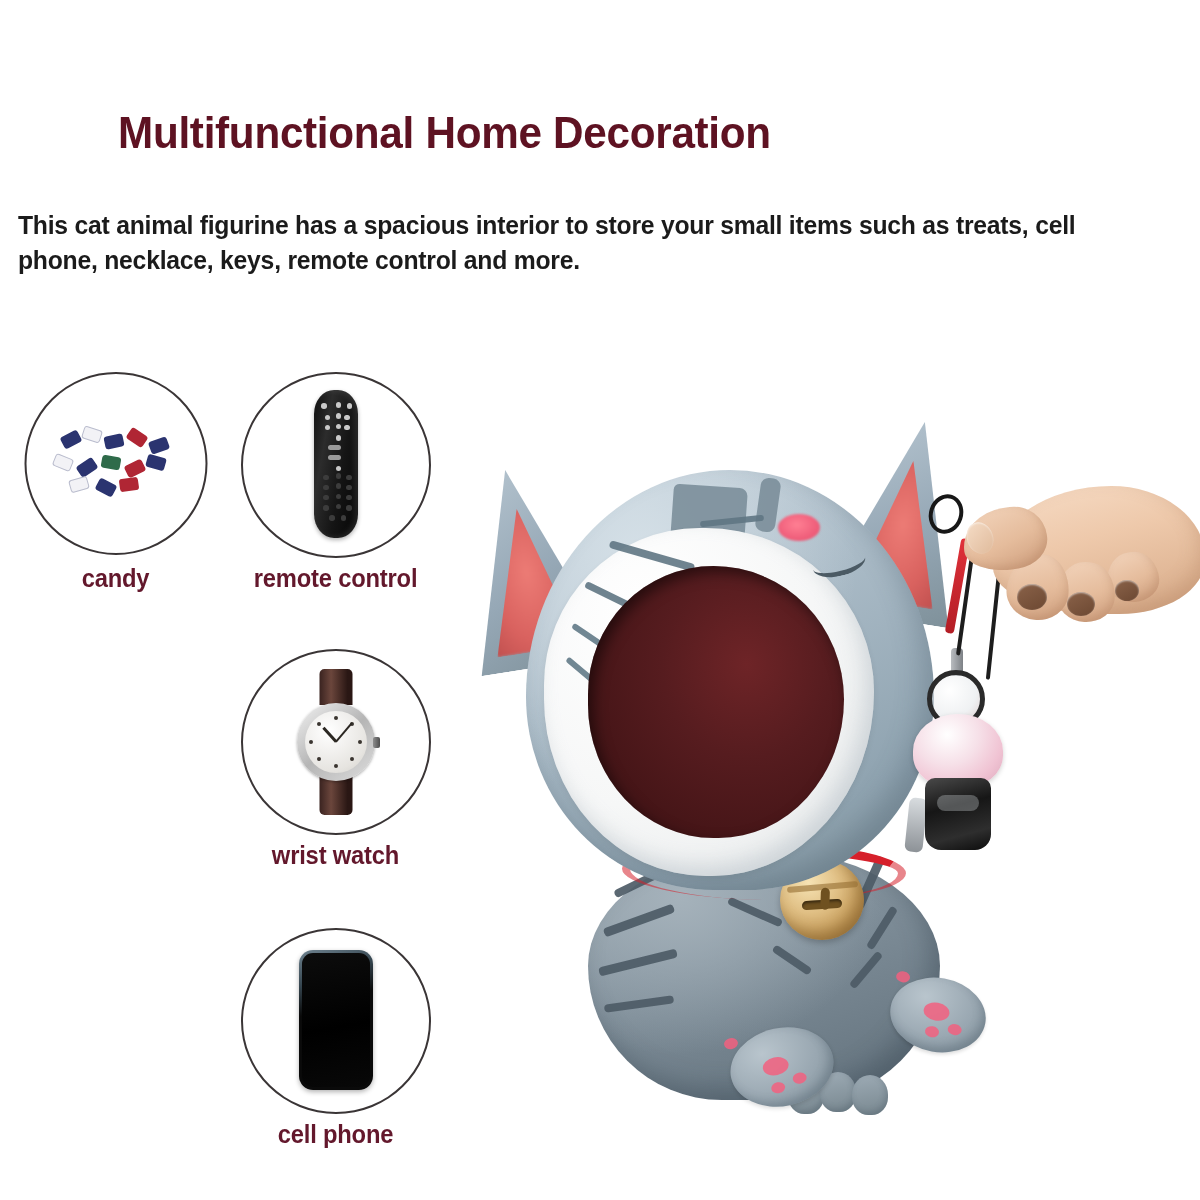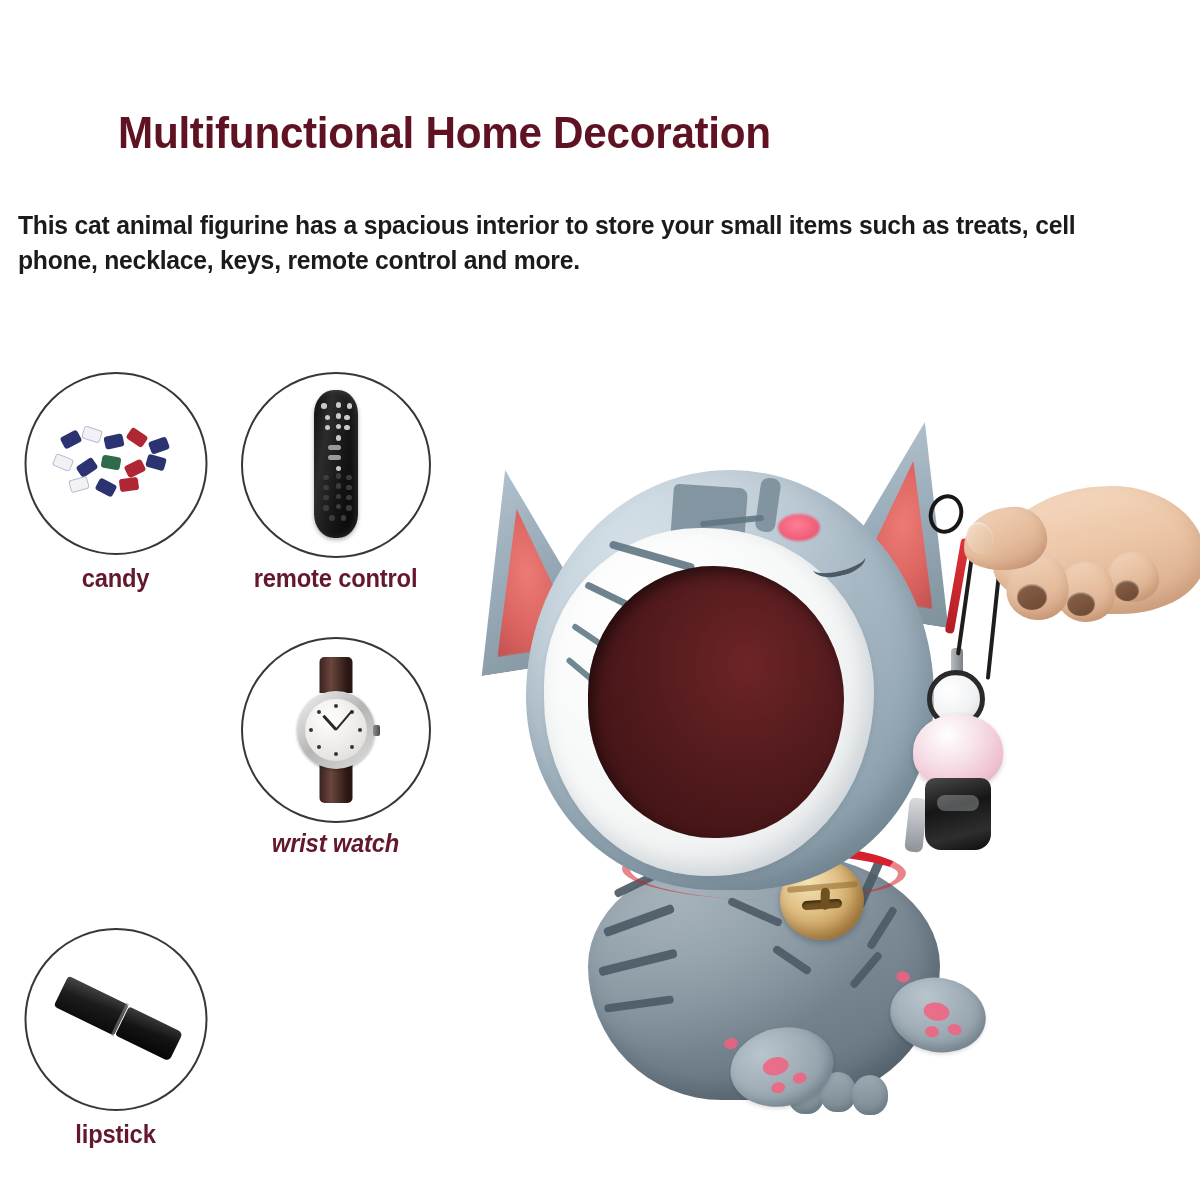--- a/index.html
+++ b/index.html
@@ -23,21 +23,21 @@
     color:#1b1b1b; letter-spacing:-0.25px;
     transform:scaleX(0.97); transform-origin:left top;
   }
 
   
   #grid { position:absolute; left:0px; top:372px; width:460px; height:800px; }
   .cell { position:absolute; width:215px; height:262px; }
   .cell.c0 { left:8px;   top:0px; }
   .cell.c1 { left:228px; top:0px; }
   .cell.c2 { left:8px;   top:277px; }
-  .cell.c3 { left:228px; top:265px;font-style:italic; }
+  .cell.c3 { left:228px; top:277px; }
   .cell.c4 { left:8px;   top:556px; }
   .cell.c5 { left:228px; top:556px; }
 
   .circle {
     position:absolute; left:50%; top:0; transform:translateX(-50%);
     width:183px; height:183px; border-radius:50%;
     border:2.2px solid #3a3536; background:#ffffff;
     overflow:hidden;
   }
   .cell.c1 .circle, .cell.c3 .circle, .cell.c5 .circle { width:190px; height:186px; }
@@ -531,32 +531,31 @@
               <span class="wtick" style="left:20%;top:18%"></span>
               <span class="whand h"></span>
               <span class="whand m"></span>
             </div>
           </div>
         </div>
       </div>
       <div class="cap">wrist watch</div>
     </div>
 
-    <div class="cell c4">
+
+    <div class="cell c5">
       <div class="circle">
         <div class="art">
-          <div class="lipstick">
-            <span class="lip-cap"></span>
-            <span class="lip-base"></span>
-          </div>
+          <div class="phone">
+              <div class="phone-screen"></div>
+            </div>
         </div>
       </div>
-      <div class="cap">lipstick</div>
-    </div>
-
+      <div class="cap">cell phone</div>
+    </div>
 
   </div>
 
   <div id="cat">
     <div class="ear left">
         <span class="ear-inner"></span>
       </div>
     <div class="ear right">
         <span class="ear-inner"></span>
       </div>

